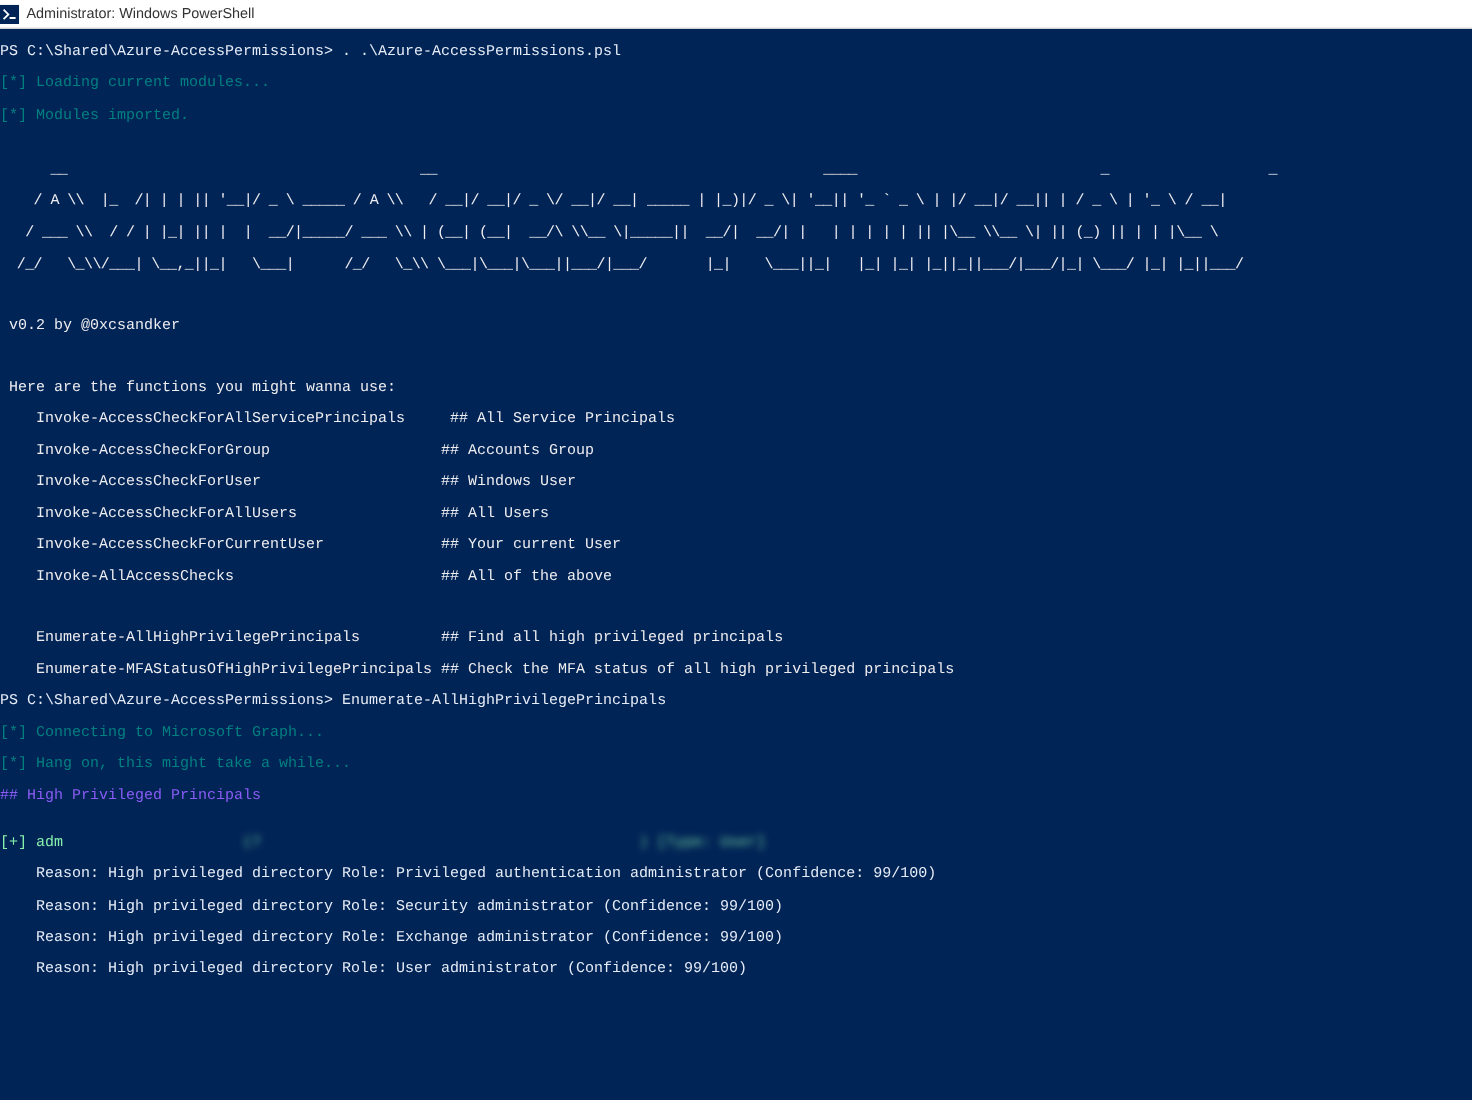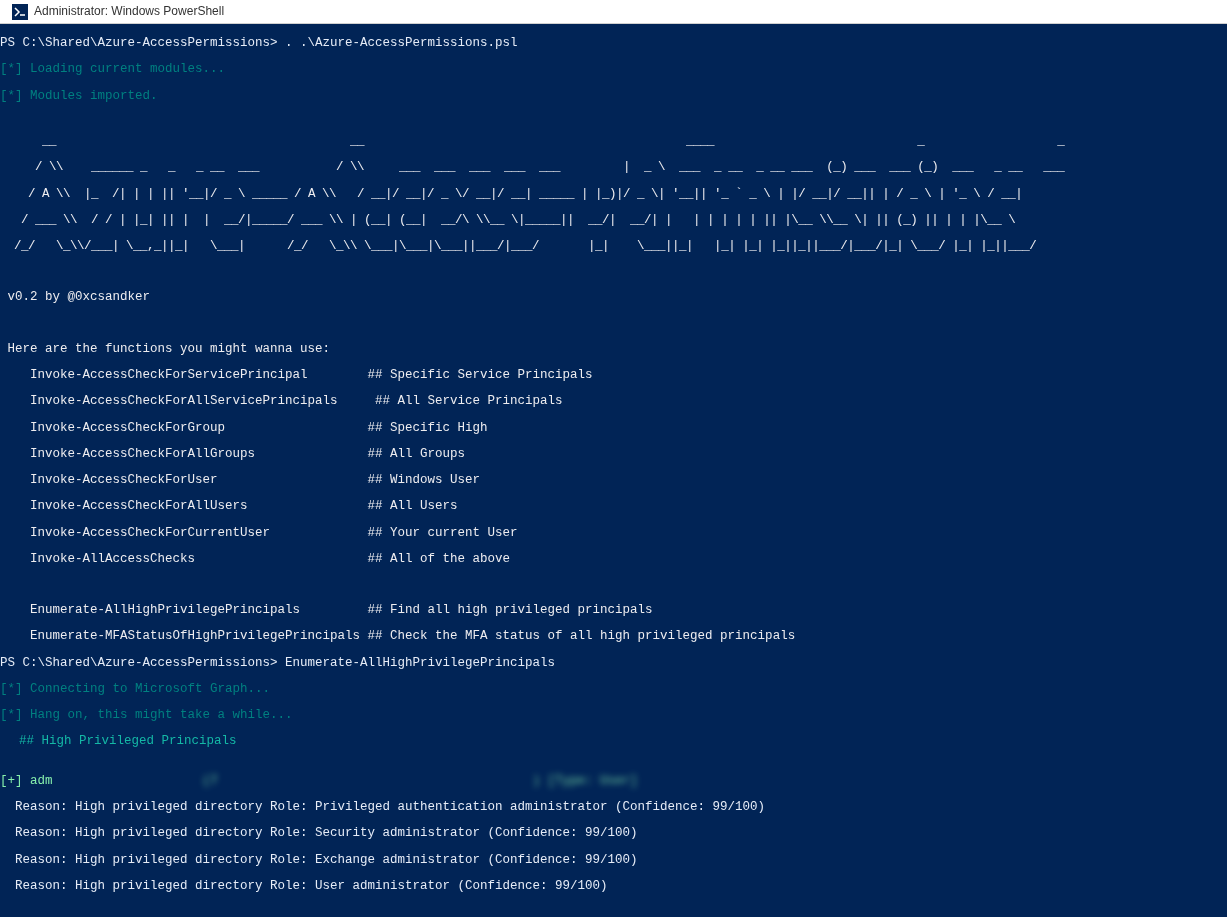--- a/index.html
+++ b/index.html
@@ -10,40 +10,40 @@
     line-height:1.05;
     color:#e6ecf7;
   }
   .title-bar {
     background:#ffffff;
     color:#333333;
     height:24px;
     border-bottom:1px solid #d0d0d0;
     display:flex;
     align-items:center;
-    padding:2px 12px;
+    padding:2px 0;
     font-family:"Segoe UI",Arial,sans-serif;
     font-size:12px;
   }
   .title-bar .icon {
     width:16px;height:16px;
     margin-right:6px;
     display:inline-block;
   }
   .term {
     padding:0;
     white-space:pre;
   }
   .line { white-space:pre; }
   .c-white  { color:#e6ecf7; }
   .c-yellow { color:#eeedf0; } 
   .c-teal   { color:#008080; }
-  .c-cyan   { color:#14b8a6;margin-left:19px; } 
+  .c-cyan   { color:#8b5cf6; } 
   .c-green  { color:#86efac; }
-  .c-text   { color:#e6ecf7; }
+  .c-text   { color:#e6ecf7;margin-left:15px; }
   .redact   { filter:blur(3px); opacity:.85; display:inline-block; }
 </style>
 </head>
 <body>
 
 <div class="title-bar">
   <span class="icon">
     <svg viewBox="0 0 16 16">
         <rect width="16" height="16" fill="#012456"></rect>
         <path d="M3 4l4 4-4 4M8 11h5" stroke="#fff" stroke-width="1.5" fill="none"></path>
@@ -51,32 +51,29 @@
   </span>
   <span>Administrator: Windows PowerShell</span>
 </div>
 
 <div class="term">
 <div class="line"><span class="c-white">PS C:\Shared\Azure-AccessPermissions&gt;</span><span class="c-white"> </span><span class="c-white">. .\Azure-AccessPermissions.psl</span></div>
 <div class="line c-teal">[*] Loading current modules...</div>
 <div class="line c-teal">[*] Modules imported.</div>
 <div class="line" style="height:6px"></div>
 <div class="line c-yellow" style="letter-spacing:-0.5px">      __                                          __                                              ____                             _                   _                         </div>
-<div class="line c-yellow" style="letter-spacing:-0.5px">     / \\    ______ _   _   _ __  ___           / \\     ___  ___  ___  ___  ___         |  _ \  ___  _ __  _ __ ___  (_) ___  ___ (_)  ___   _ __   ___ </div>
 <div class="line c-yellow" style="letter-spacing:-0.5px">    / A \\  |_  /| | | || '__|/ _ \ _____ / A \\   / __|/ __|/ _ \/ __|/ __| _____ | |_)|/ _ \| '__|| '_ ` _ \ | |/ __|/ __|| | / _ \ | '_ \ / __|</div>
 <div class="line c-yellow" style="letter-spacing:-0.5px">   / ___ \\  / / | |_| || |  |  __/|_____/ ___ \\ | (__| (__|  __/\ \\__ \|_____||  __/|  __/| |   | | | | | || |\__ \\__ \| || (_) || | | |\__ \</div>
 <div class="line c-yellow" style="letter-spacing:-0.5px">  /_/   \_\\/___| \__,_||_|   \___|      /_/   \_\\ \___|\___|\___||___/|___/       |_|    \___||_|   |_| |_| |_||_||___/|___/|_| \___/ |_| |_||___/</div>
 <div class="line" style="height:12px"></div>
 <div class="line c-yellow"> v0.2 by @0xcsandker</div>
 <div class="line" style="height:12px"></div>
 <div class="line c-yellow"> Here are the functions you might wanna use:</div>
-<div class="line c-yellow">    Invoke-AccessCheckForServicePrincipal        ## Specific Service Principals</div>
 <div class="line c-yellow">    Invoke-AccessCheckForAllServicePrincipals     ## All Service Principals</div>
-<div class="line c-yellow">    Invoke-AccessCheckForGroup                   ## Specific High</div>
-<div class="line c-yellow">    Invoke-AccessCheckForAllGroups               ## All Groups</div>
+<div class="line c-yellow">    Invoke-AccessCheckForGroup                   ## Accounts Group</div>
 <div class="line c-yellow">    Invoke-AccessCheckForUser                    ## Windows User</div>
 <div class="line c-yellow">    Invoke-AccessCheckForAllUsers                ## All Users</div>
 <div class="line c-yellow">    Invoke-AccessCheckForCurrentUser             ## Your current User</div>
 <div class="line c-yellow">    Invoke-AllAccessChecks                       ## All of the above</div>
 <div class="line" style="height:12px"></div>
 <div class="line c-yellow">    Enumerate-AllHighPrivilegePrincipals         ## Find all high privileged principals</div>
 <div class="line c-yellow">    Enumerate-MFAStatusOfHighPrivilegePrincipals ## Check the MFA status of all high privileged principals</div>
 <div class="line"><span class="c-white">PS C:\Shared\Azure-AccessPermissions&gt;</span><span> </span><span class="c-white">Enumerate-AllHighPrivilegePrincipals</span></div>
 <div class="line c-teal">[*] Connecting to Microsoft Graph...</div>
 <div class="line c-teal">[*] Hang on, this might take a while...</div>

